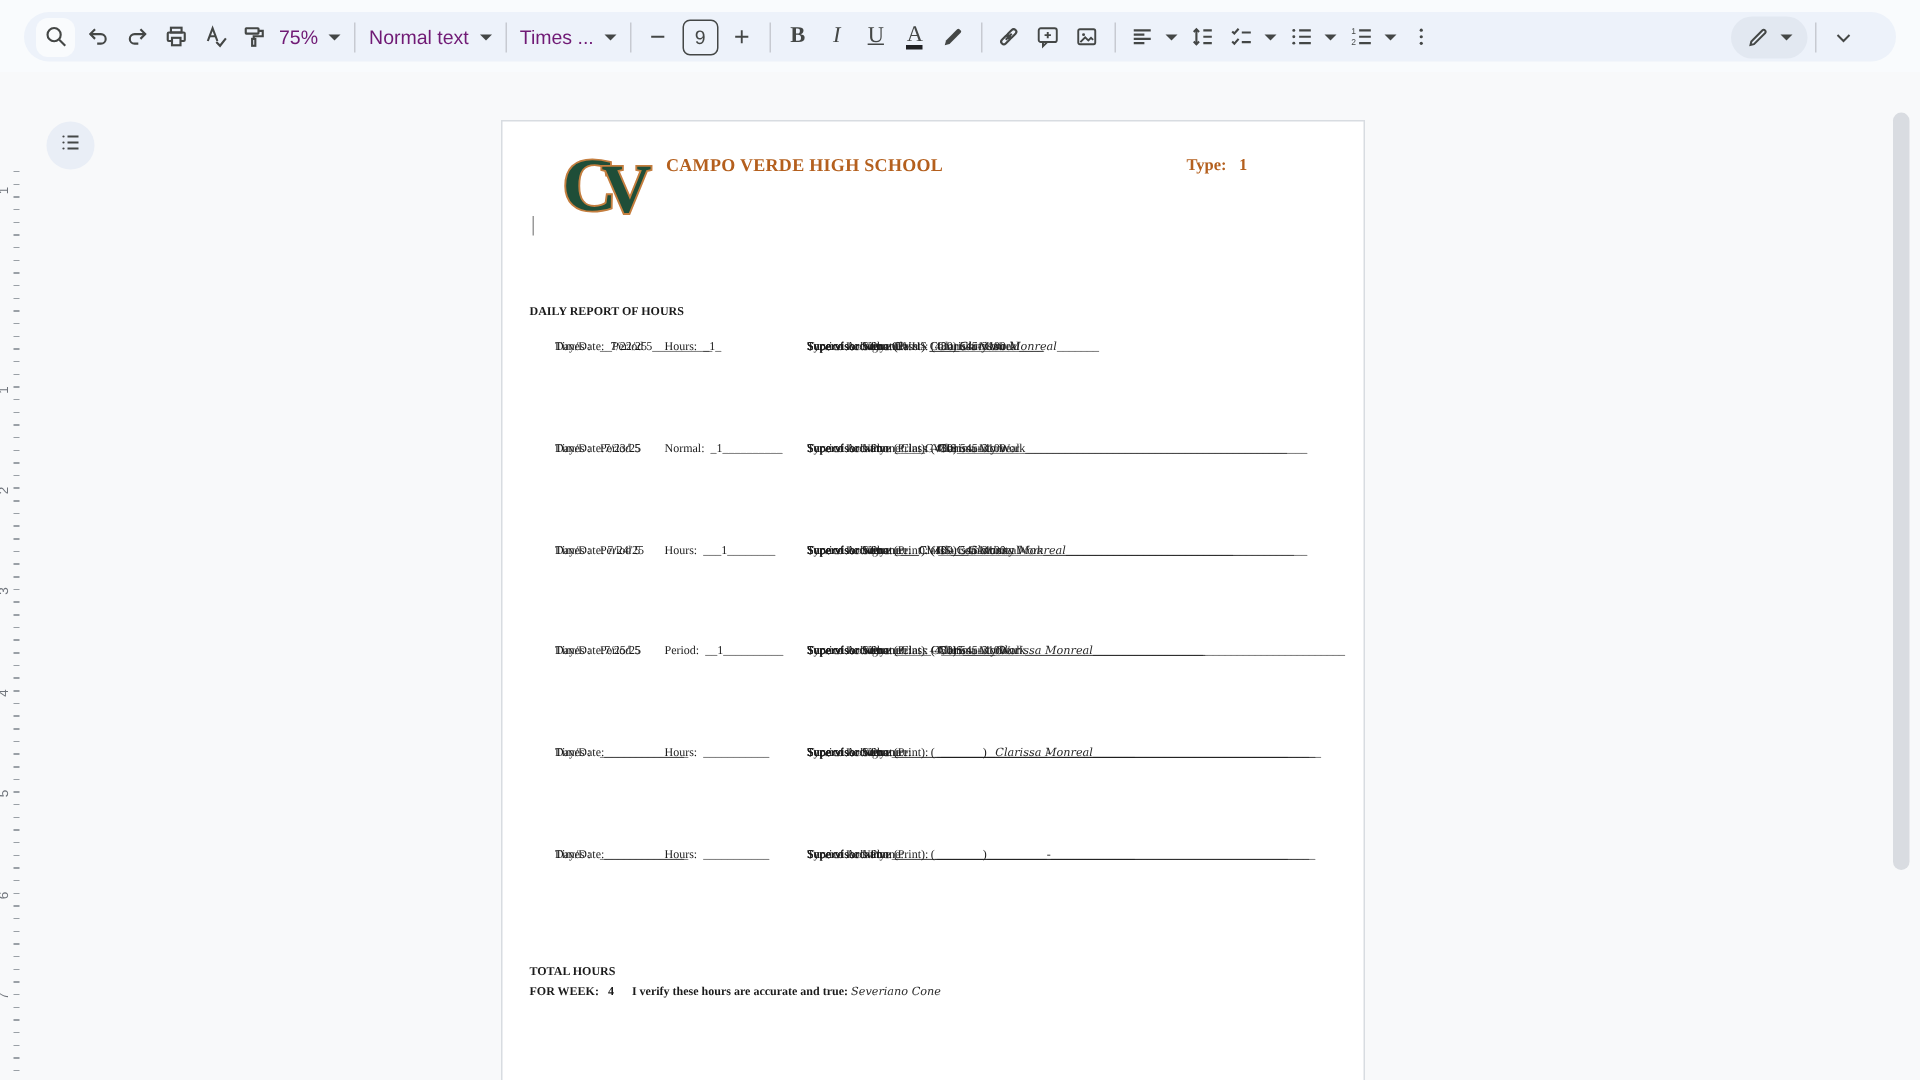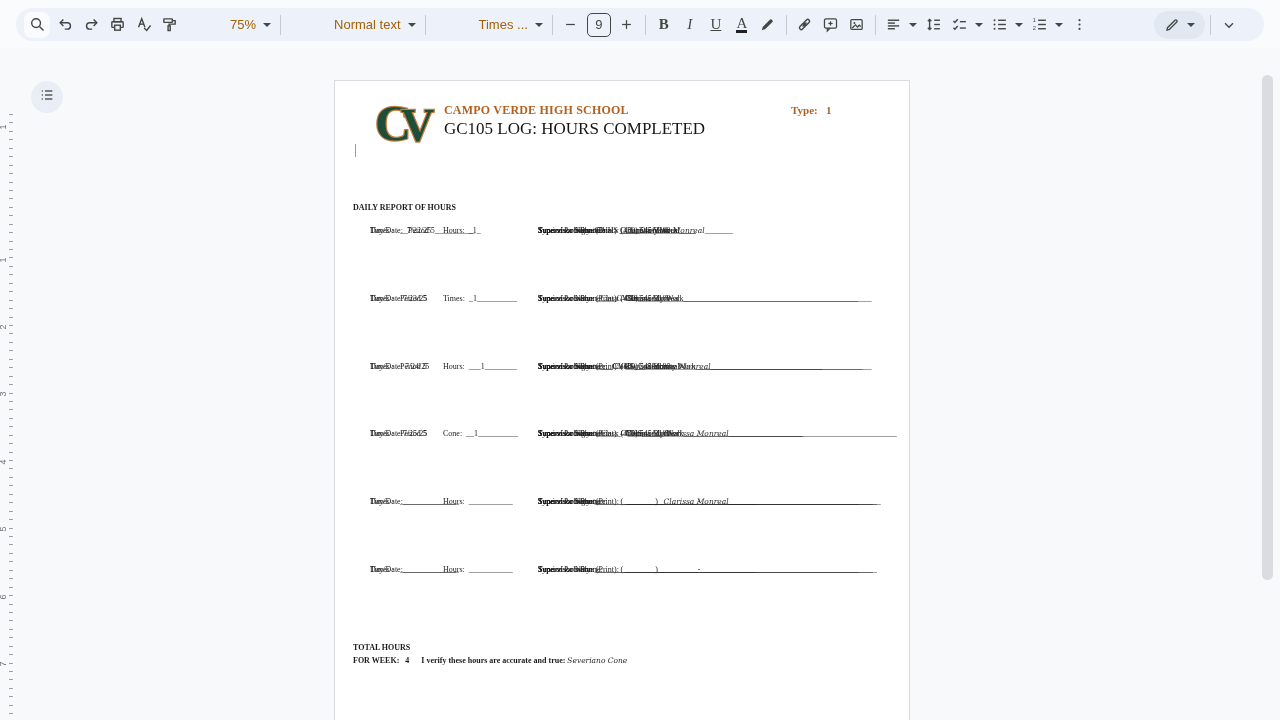--- a/index.html
+++ b/index.html
@@ -7,21 +7,21 @@
   body { background:#f8f9fa; font-family:"Liberation Sans", sans-serif; position:relative; }
 
   
   .topbar { position:absolute; left:0; top:0; width:1280px; height:48px; background:#f9fbfd; }
   .toolbar-pill { position:absolute; left:16px; top:8px; width:1248px; height:33px;
     background:#edf2fa; border-radius:17px; display:flex; align-items:center; padding:0 8px; }
   .tb-btn { height:26px; min-width:26px; border-radius:6px; display:flex; align-items:center;
     justify-content:center; color:#444746; gap:2px; padding:0 4px; cursor:default; }
   .tb-btn svg { display:block; }
   .tb-sep { width:1px; height:20px; background:#c7cad1; margin:0 5px; flex:none; }
-  .tb-label { font-size:13px; color:#a16207; white-space:nowrap;margin-left:44px; }
+  .tb-label { font-size:13px; color:#701a75; white-space:nowrap; }
   .caret { width:0; height:0; border-left:4px solid transparent; border-right:4px solid transparent;
     border-top:4.5px solid #444746; margin-left:5px; }
   .searchbtn { background:#f9fbfd; border-radius:8px; margin-right:2px; }
   .sizebox { width:24px; height:24px; border:1.5px solid #444746; border-radius:5px;
     display:flex; align-items:center; justify-content:center; font-size:13px; color:#444746; margin:0 3px; }
   .fmt-letter { font-family:"Liberation Serif", serif; font-size:15px; color:#444746; }
   .mode-pill { background:#e2e8f1; border-radius:14px; height:28px; padding:0 10px; margin-left:auto; }
   .spacer-right { width:14px; }
 
   
@@ -371,63 +371,62 @@
     </span>
   </div>
 
   <div class="page">
 
     <div class="logo">
       <span class="c">C</span>
       <span class="v">V</span>
     </div>
     <div class="school-line">CAMPO VERDE HIGH SCHOOL</div>
-    <div class="doc-title">GC105 LOG: HOURS COMPLETED</div>
     <div class="week-line"><span>Type:</span><span>   </span><span>1</span></div>
     <div class="cursor-bar"></div>
 
 
     <div class="doc-line bold" style="left:18px; top:121px">DAILY REPORT OF HOURS</div>
 
     <div class="entry" style="top:144px">
       <div class="doc-line" style="left:18px; top:0">Day/Date:  7/22/25</div>
       <div class="doc-line" style="left:18px; top:11">Times :   __Period 5__________</div>
       <div class="doc-line" style="left:91px; top:34">Hours:  _1_</div>
       <div class="doc-line" style="left:186px; top:0">Service Location: CVHS ___________________</div>
       <div class="doc-line" style="left:186px; top:11">Type of Activity: Class – Community Work ____</div>
       <div class="doc-line" style="left:186px; top:22"><span>Supervisor Signature:      _____</span><span class="script">Clarissa Monreal</span><span>_______</span></div>
       <div class="doc-line" style="left:186px; top:33">Supervisor Name (Print):   Clarissa Monreal</div>
       <div class="doc-line" style="left:186px; top:44">Supervisor’s Phone:         (480) 545-3100</div>
     </div>
 
     <div class="entry" style="top:212px">
       <div class="doc-line" style="left:18px; top:0">Day/Date:7/23/25</div>
       <div class="doc-line" style="left:18px; top:11">Times :   Period 5</div>
-      <div class="doc-line" style="left:91px; top:34">Times:  _1__________</div>
+      <div class="doc-line" style="left:91px; top:34">Normal:  _1__________</div>
       <div class="doc-line" style="left:186px; top:0">Service Location:   ____CVHS_______________________________________________________</div>
       <div class="doc-line" style="left:186px; top:11">Type of Activity:  _Class – Community Work_______________________________________________</div>
       <div class="doc-line" style="left:186px; top:33">Supervisor Name (Print):   Clarissa Monreal</div>
       <div class="doc-line" style="left:186px; top:44">Supervisor’s Phone:         (480) 545-3100</div>
     </div>
 
     <div class="entry" style="top:280px">
       <div class="doc-line" style="left:18px; top:0">Day/Date: 7/24/25</div>
       <div class="doc-line" style="left:18px; top:11">Times :   Period 5</div>
       <div class="doc-line" style="left:91px; top:34">Hours:  ___1________</div>
       <div class="doc-line" style="left:186px; top:0">Service Location:   ___CVHS_______________________________________________</div>
       <div class="doc-line" style="left:186px; top:11">Type of Activity:  ____Class – Community Work____________________________________________</div>
       <div class="doc-line" style="left:186px; top:22"><span>Supervisor Signature:         _____</span><span class="script">Clarissa Monreal</span><span>______________________________________</span></div>
       <div class="doc-line" style="left:186px; top:33">Supervisor Name (Print):   Clarissa Monreal</div>
       <div class="doc-line" style="left:186px; top:44">Supervisor’s Phone:         (480) 545-3100</div>
     </div>
 
     <div class="entry" style="top:347px">
       <div class="doc-line" style="left:18px; top:0">Day/Date:7/25/25</div>
       <div class="doc-line" style="left:18px; top:11">Times :   Period 5</div>
-      <div class="doc-line" style="left:91px; top:34">Cone:  __1__________</div>
+      <div class="doc-line" style="left:91px; top:34">Period:  __1__________</div>
       <div class="doc-line" style="left:186px; top:0">Service Location:   _____CVHS________________________________________</div>
       <div class="doc-line" style="left:186px; top:11">Type of Activity:  _Class – Community Work______________________________</div>
       <div class="doc-line" style="left:186px; top:22"><span>Supervisor Signature:          _________</span><span class="script">Clarissa Monreal</span><span>__________________________________________</span></div>
       <div class="doc-line" style="left:186px; top:33">Supervisor Name (Print):   Clarissa Monreal</div>
       <div class="doc-line" style="left:186px; top:44">Supervisor’s Phone:         (480) 545-3100</div>
     </div>
 
     <div class="entry" style="top:415px">
       <div class="doc-line" style="left:18px; top:0">Day/Date:______________</div>
       <div class="doc-line" style="left:18px; top:11">Times :   ______________</div>

